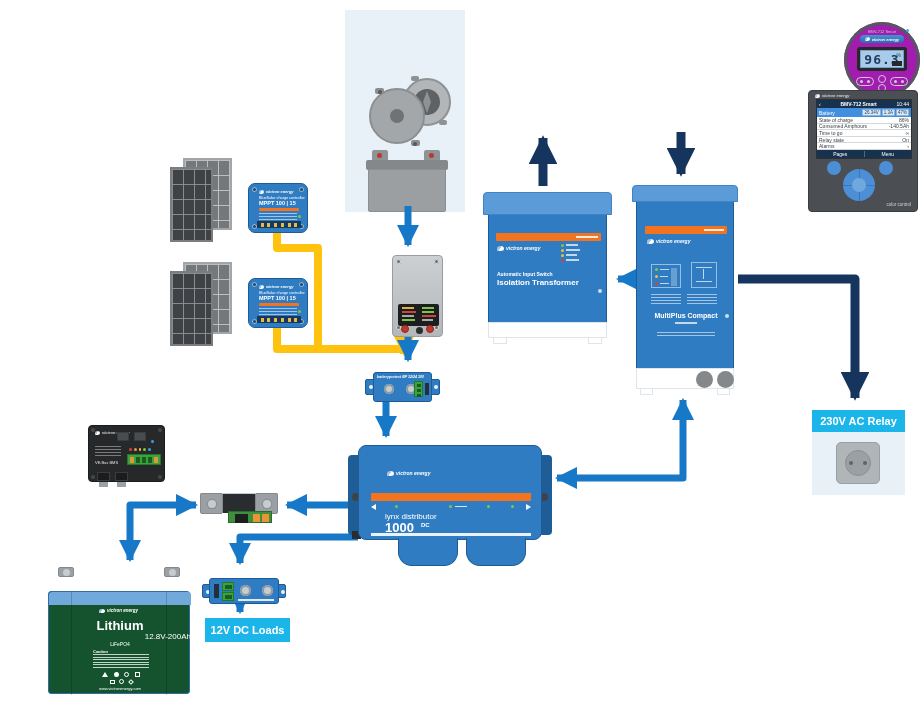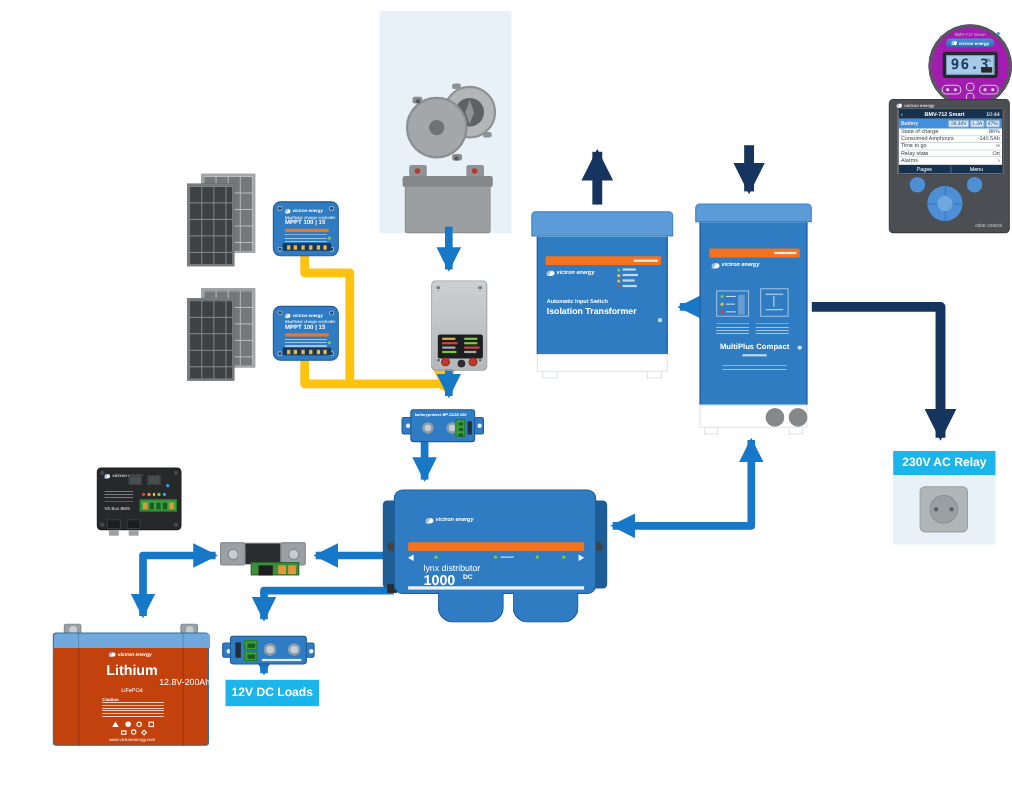--- a/index.html
+++ b/index.html
@@ -444,21 +444,21 @@
     <div class="abs" style="left:118px;top:93px;width:60px;height:28px;background:var(--dev-blue);border:1px solid #1f5c97;border-top:none;border-radius:0 0 14px 14px"></div>
   </div>
 
   <div class="abs" style="left:48px;top:565px;width:142px;height:113px">
     <div class="abs" style="left:10px;top:2px;width:16px;height:10px;background:#9aa0a4;border:1px solid #83898d;border-radius:2px">
         <i class="abs" style="left:4px;top:1px;width:7px;height:7px;border-radius:50%;background:#c6ccd0"></i>
       </div>
     <div class="abs" style="left:116px;top:2px;width:16px;height:10px;background:#9aa0a4;border:1px solid #83898d;border-radius:2px">
         <i class="abs" style="left:4px;top:1px;width:7px;height:7px;border-radius:50%;background:#c6ccd0"></i>
       </div>
-    <div class="abs" style="left:0;top:10px;width:142px;height:103px;background:#c2410c;border:1px solid #2f6ea8;border-radius:3px">
+    <div class="abs" style="left:0;top:26px;width:142px;height:103px;background:#14532d;border:1px solid #2f6ea8;border-radius:3px">
       <div class="abs" style="left:0;top:0;width:142px;height:13px;background:#72A9DD;border-radius:3px 3px 0 0"></div>
       <i class="abs" style="left:22px;top:0;width:1px;height:103px;background:rgba(0,0,0,.18)"></i>
       <i class="abs" style="right:22px;top:0;width:1px;height:103px;background:rgba(0,0,0,.18)"></i>
       <div class="abs vlogo" style="left:50px;top:16px;font-size:4.5px">
           <i class="mark" style="width:6px;height:4px"></i>
           <b>victron energy</b>
         </div>
       <div class="abs t-w" style="left:0;top:26px;width:142px;text-align:center;font-size:13px;font-weight:bold">Lithium</div>
       <div class="abs t-w" style="left:0;top:40px;width:142px;text-align:right;font-size:8px">12.8V-200Ah</div>
       <div class="abs t-w" style="left:0;top:49px;width:142px;text-align:center;font-size:5px">LiFePO4</div>

